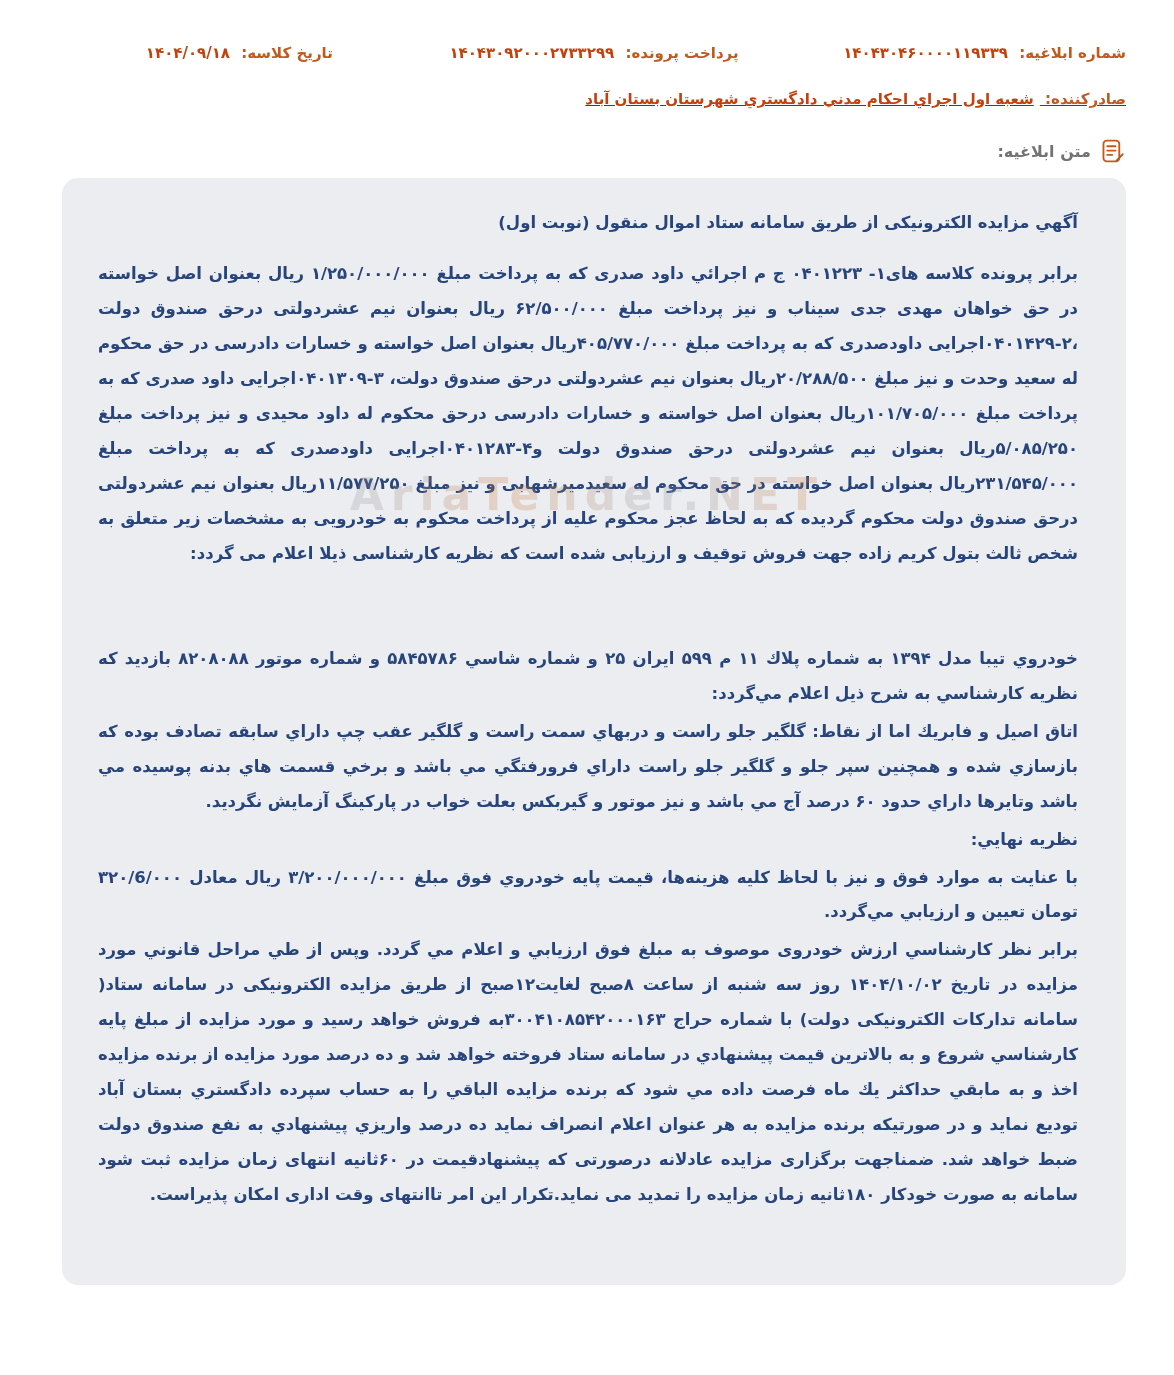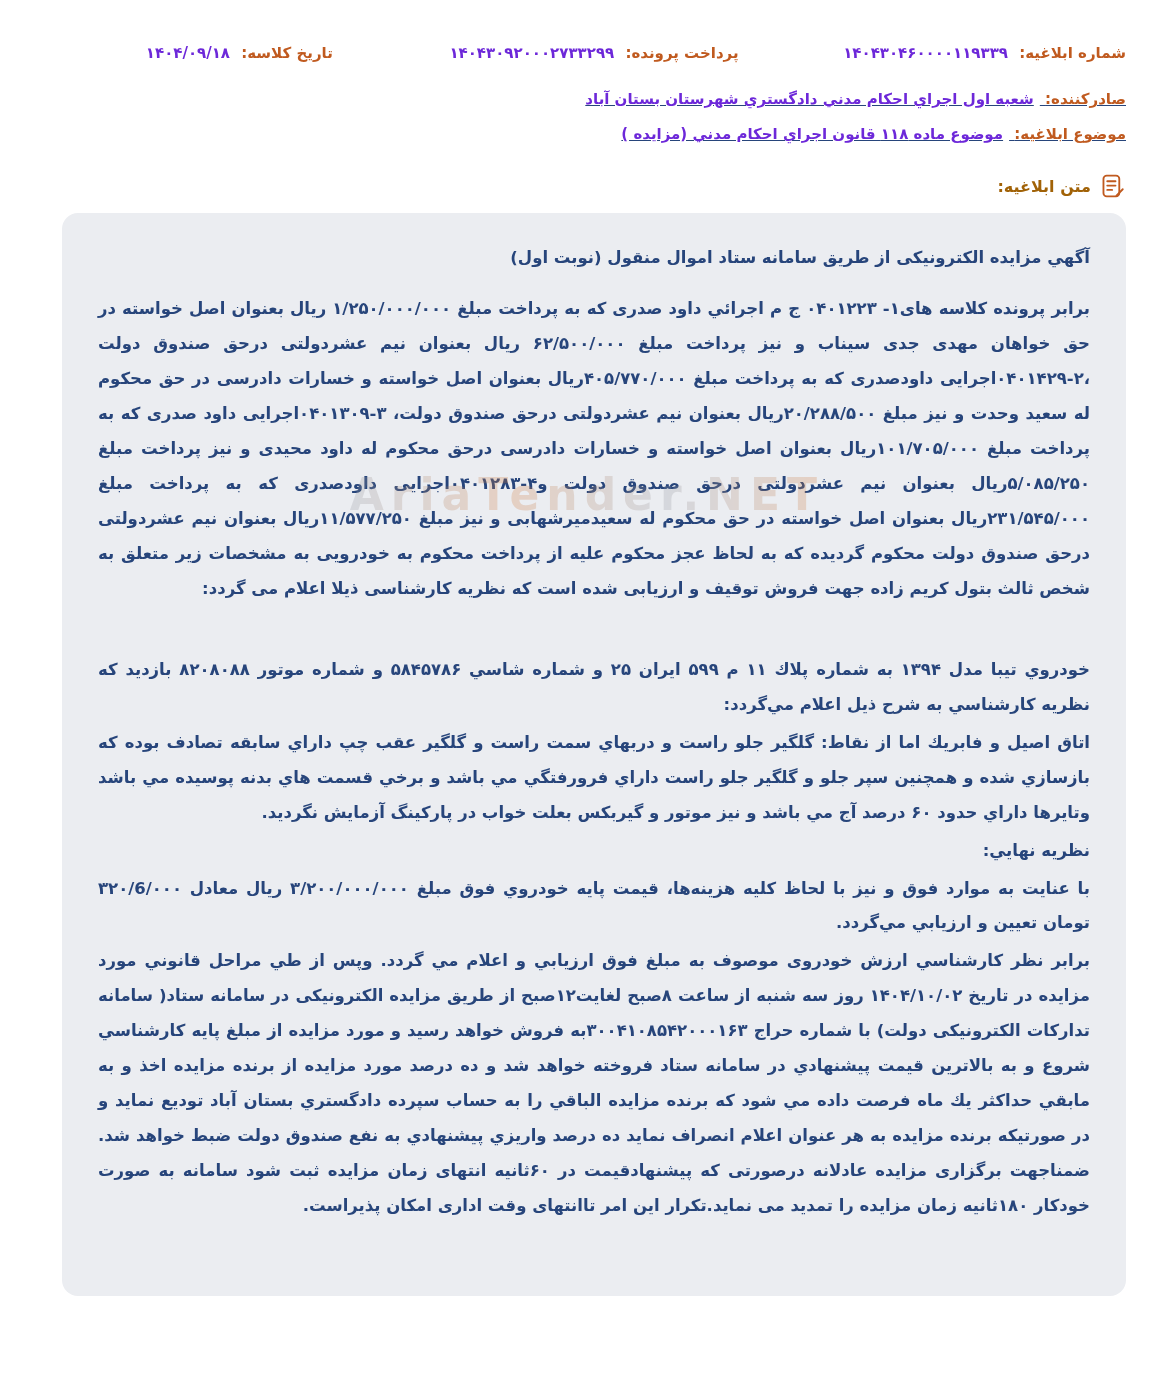--- a/index.html
+++ b/index.html
@@ -17,60 +17,60 @@
   
   .meta-top {
     display: flex;
     font-size: 15px;
     font-weight: bold;
     margin-bottom: 28px;
   }
   .meta-cell { flex: 1; white-space: nowrap; }
   .meta-cell.center { text-align: center; }
   .label { color: #c05a1f; font-weight: bold; }
-  .value { color: #6d28d9; font-weight: bold; margin-right: 6px; }
+  .value { color: #c2410c; font-weight: bold; margin-right: 6px; }
 
   .meta-row {
     font-size: 15px;
     font-weight: bold;
     margin-bottom: 17px;
     text-align: right;
     text-decoration: underline;
   }
 
   .body-label-row {
     display: flex;
     align-items: center;
     gap: 9px;
     margin-top: 30px;
     margin-bottom: 14px;
-    color: #a16207;
+    color: #737373;
     font-size: 16px;
     font-weight: bold;
   }
   .body-label-row svg { display: block; }
 
   
   .notice-box {
     background: #ebedf1;
     border-radius: 16px;
-    padding: 28px 36px 72px 36px;
+    padding: 28px 48px 72px 36px;
     font-size: 16.5px;
     font-weight: bold;
     line-height: 2.12;
     text-align: justify;
     color: #27457b;
     position: relative;
   }
   .notice-title {
     text-align: right;
     margin-bottom: 16px;
   }
   .notice-p { margin-top: 3px; }
-  .notice-p.big-gap { margin-top: 46px; }
+  .notice-p.big-gap { margin-top: 70px; }
 
   
   .watermark {
     position: absolute;
     top: 469px;
     right: 350px;
     direction: ltr;
     font-size: 44px;
     font-weight: bold;
     letter-spacing: 7px;
@@ -102,24 +102,20 @@
       <span class="label">تاریخ کلاسه:</span>
       <span class="value">۱۴۰۴/۰۹/۱۸</span>
     </div>
   </div>
 
   <div class="meta-row">
     <span class="label">صادرکننده:</span>
     <span class="value">شعبه اول اجراي احکام مدني دادگستري شهرستان بستان آباد</span>
   </div>
 
-  <div class="meta-row">
-    <span class="label">موضوع ابلاغیه:</span>
-    <span class="value">موضوع ماده ۱۱۸ قانون اجراي احکام مدني (مزایده )</span>
-  </div>
 
   <div class="body-label-row">
     <span>
       <svg width="26" height="26" viewBox="0 0 24 24" aria-hidden="true">
         <rect x="3.2" y="2.4" width="14.6" height="19.2" rx="3" fill="none" stroke="#c05a1f" stroke-width="1.7"></rect>
         <line x1="6.7" y1="7.6" x2="14.3" y2="7.6" stroke="#c05a1f" stroke-width="1.7" stroke-linecap="round"></line>
         <line x1="6.7" y1="11.6" x2="14.3" y2="11.6" stroke="#c05a1f" stroke-width="1.7" stroke-linecap="round"></line>
         <line x1="6.7" y1="15.6" x2="11.2" y2="15.6" stroke="#c05a1f" stroke-width="1.7" stroke-linecap="round"></line>
         <path d="M15.2 20.8 L21 15" fill="none" stroke="#c05a1f" stroke-width="1.7" stroke-linecap="round"></path>
       </svg>

